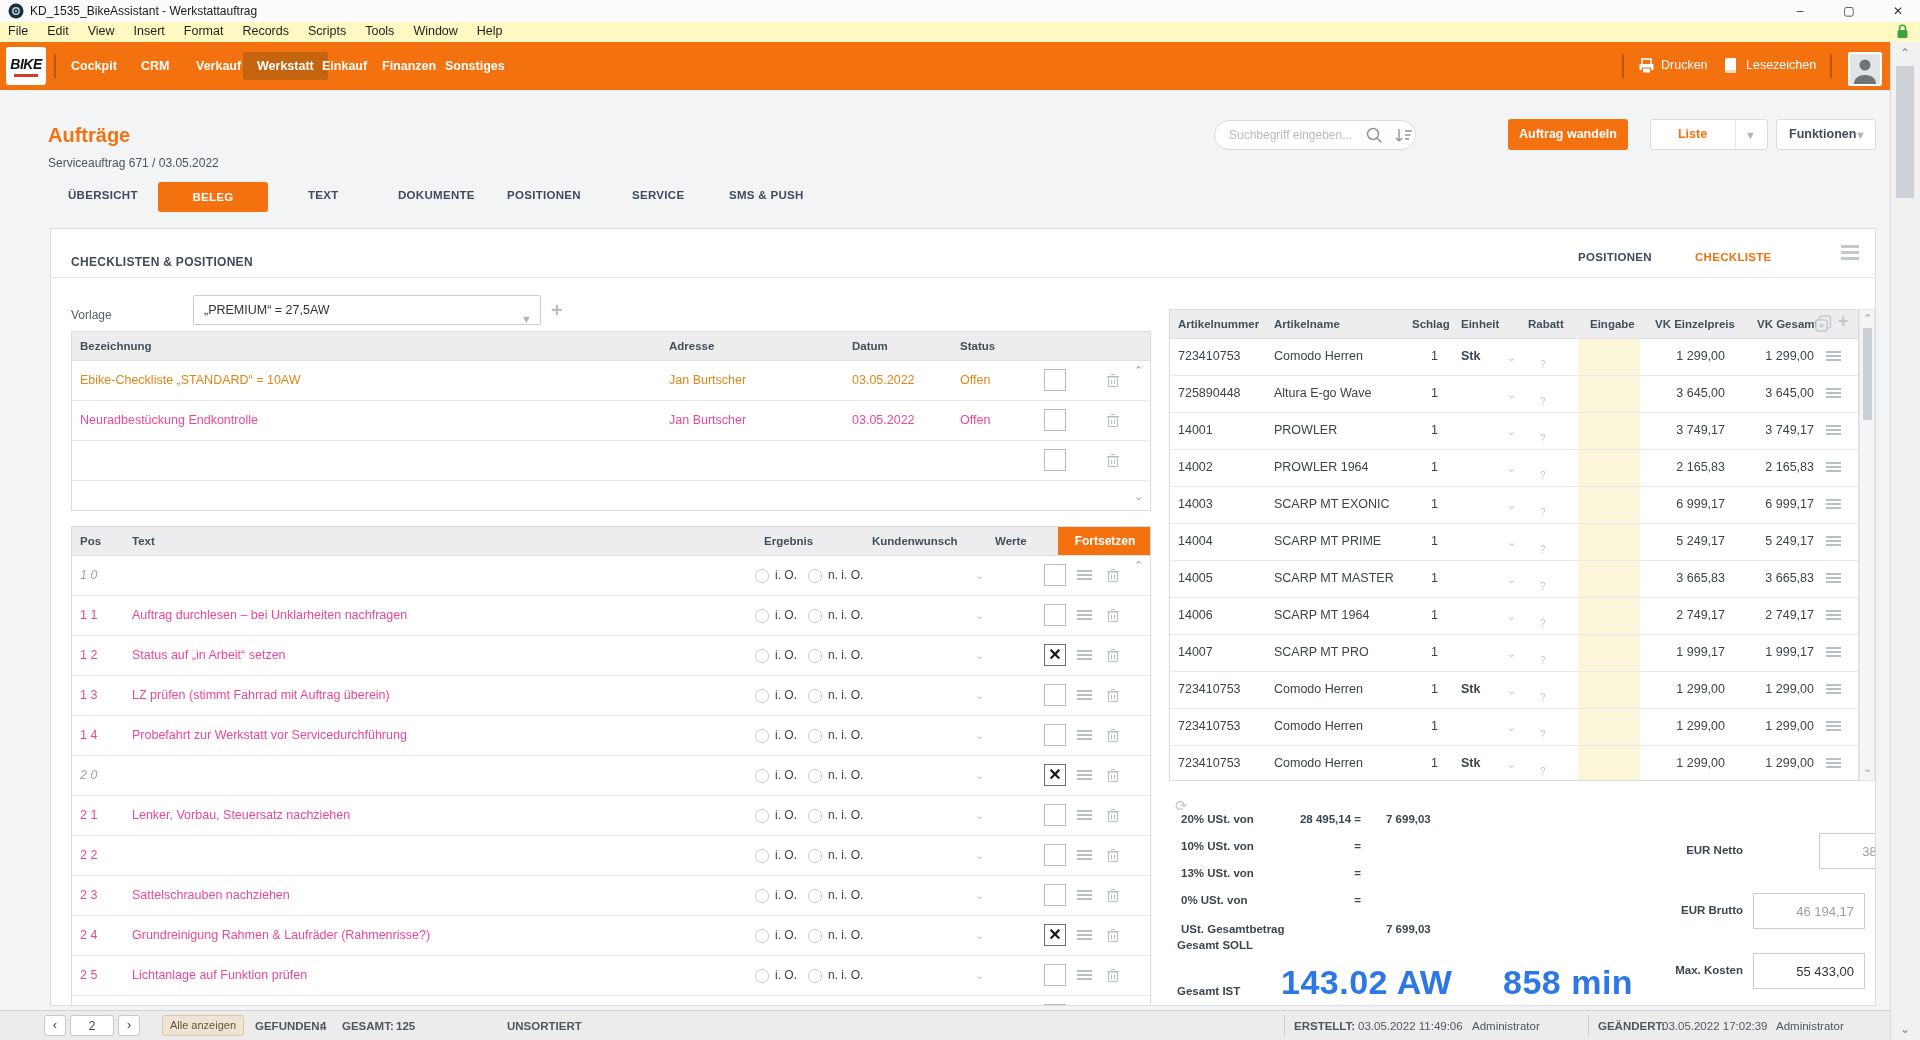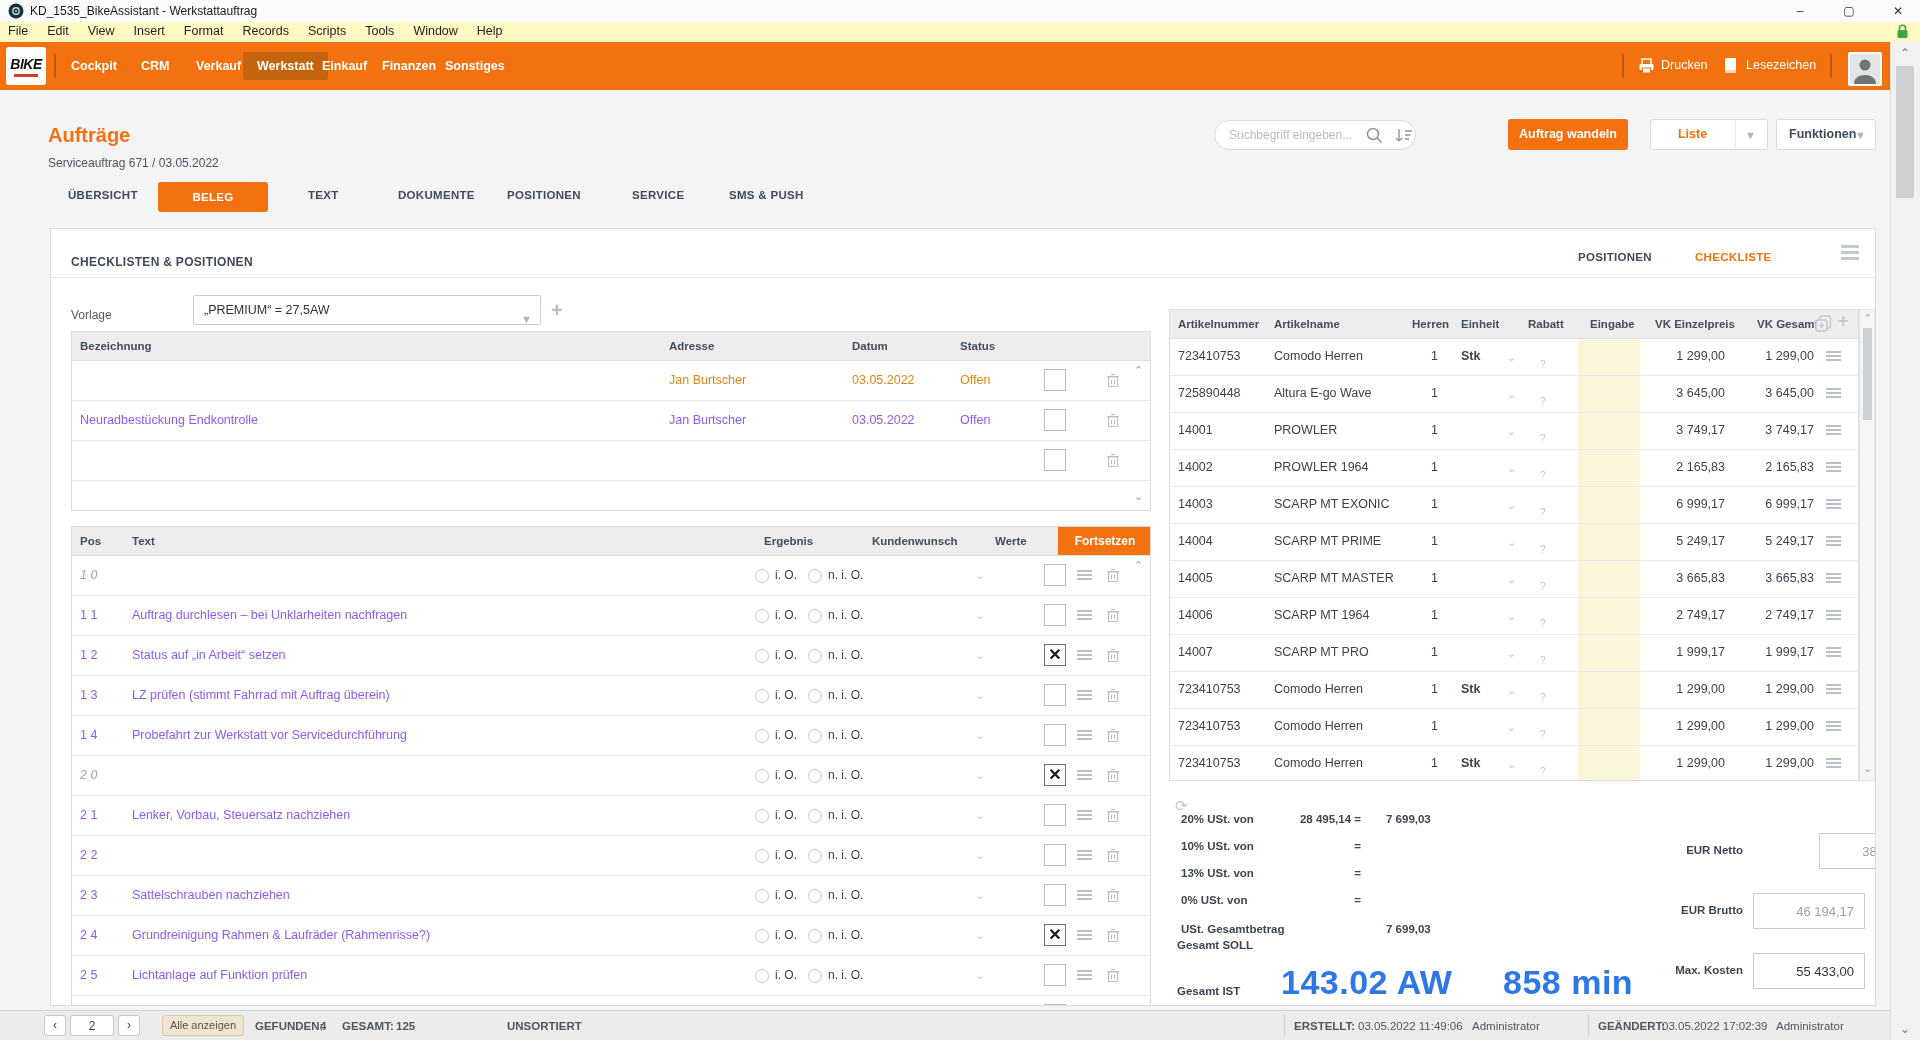--- a/index.html
+++ b/index.html
@@ -45,21 +45,21 @@
   .hdiv{left:0;top:48px;width:1824px;height:1px;background:#e3e6ea;}
   .lbl{font-size:12px;color:#555f6a;}
   .select{box-sizing:border-box;border:1px solid #c9cdd2;border-radius:2px;background:#fff;font-size:12.5px;color:#333;
           line-height:28px;padding:0 10px;}
   .select .chev{position:absolute;right:8px;top:0;}
   
   .tbl{border:1px solid #d9dde2;box-sizing:border-box;background:#fff;}
   .thead{position:absolute;left:0;top:0;right:0;height:28px;background:#ededef;border-bottom:1px solid #dcdfe3;}
   .th{position:absolute;top:0;line-height:28px;font-size:11.5px;font-weight:600;color:#434e5b;white-space:nowrap;}
   .row{position:absolute;left:0;right:0;height:40px;border-bottom:1px solid #e7e9ec;}
-  .cell{position:absolute;top:0;line-height:40px;font-size:12.5px;color:#8b5cf6;white-space:nowrap;}
+  .cell{position:absolute;top:0;line-height:40px;font-size:12.5px;color:#ec4899;white-space:nowrap;}
   .orangecell{color:#E08619;}
   .groupcell{color:#9ca3ab;font-style:italic;}
   .cbx{position:absolute;top:9px;width:20px;height:20px;border:1px solid #b9bec5;background:#fff;text-align:center;line-height:19px;
        font-size:16px;font-weight:700;color:#17181a;}
   .radio{position:absolute;top:14px;width:12px;height:12px;border:1px solid #c6cbd1;border-radius:50%;background:#fff;}
   .rlabel{position:absolute;top:0;line-height:40px;font-size:12px;color:#3c434c;}
   .icon-cell{position:absolute;top:13px;}
   .minichev{position:absolute;font-size:11px;color:#9aa0a8;}
   .scrollarrow{position:absolute;font-size:12px;color:#7d838a;}
   
@@ -223,20 +223,21 @@
 
     <div class="abs tbl" style="left:20px;top:102px;width:1080px;height:180px;">
       <div class="thead">
         <span class="th" style="left:8px;">Bezeichnung</span>
         <span class="th" style="left:597px;">Adresse</span>
         <span class="th" style="left:780px;">Datum</span>
         <span class="th" style="left:888px;">Status</span>
       </div>
       <div id="checklists-rows">
           <div class="row" style="top: 28px;">
+            <span class="cell orangecell" style="left: 8px;">Ebike-Checkliste „STANDARD“ = 10AW</span>
             <span class="cell orangecell" style="left: 597px;">Jan Burtscher</span>
             <span class="cell orangecell" style="left: 780px;">03.05.2022</span>
             <span class="cell orangecell" style="left: 888px;">Offen</span>
             <span class="cbx" style="left: 972px;"></span>
             <span class="icon-cell" style="left: 1034px;">
               <svg width="14" height="15" viewBox="0 0 14 15">
                 <g fill="none" stroke="#b9bfc6" stroke-width="1.2">
                   <rect x="2.5" y="4" width="9" height="9.5" rx="1"></rect>
                   <path d="M1 3.5h12M5 1.5h4M5.5 6.8v4.5M8.5 6.8v4.5"></path>
                 </g>
@@ -571,21 +572,21 @@
           </div>
         </div>
       <span class="minichev" style="left:1062px;top:32px;">⌃</span>
     </div>
 
     <div class="abs tbl" style="left:1118px;top:80px;width:690px;height:472px;overflow:hidden;">
       <div class="yellowcol" style="left:408px;top:28px;width:62px;height:444px;"></div>
       <div class="thead">
         <span class="th" style="left:8px;">Artikelnummer</span>
         <span class="th" style="left:104px;">Artikelname</span>
-        <span class="th" style="left:242px;">Herren</span>
+        <span class="th" style="left:242px;">Schlag</span>
         <span class="th" style="left:291px;">Einheit</span>
         <span class="th" style="left:358px;">Rabatt</span>
         <span class="th" style="left:420px;">Eingabe</span>
         <span class="th" style="left:485px;">VK Einzelpreis</span>
         <span class="th" style="left:587px;">VK Gesamt</span>
         <span style="position:absolute;left:645px;top:5px;">
           <svg width="17" height="17">
               <rect x="4.5" y="1" width="11" height="12" rx="2" fill="none" stroke="#c3c8ce" stroke-width="1.4"></rect>
               <rect x="1" y="5" width="11" height="11" rx="2" fill="#ededef" stroke="#c3c8ce" stroke-width="1.4"></rect>
               <path d="M6.5 8v5M4 10.5h5" stroke="#c3c8ce" stroke-width="1.4"></path>

